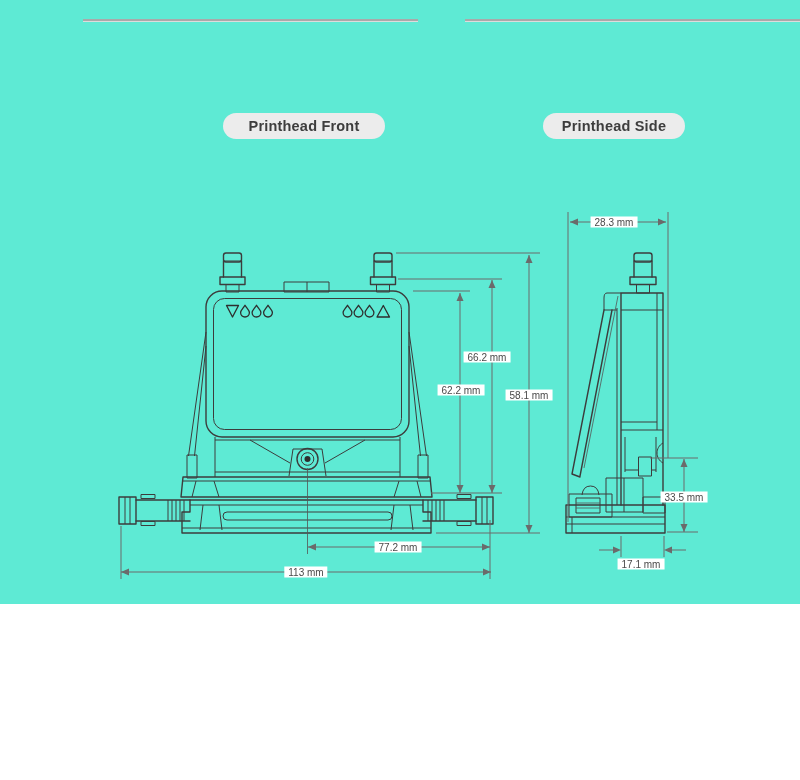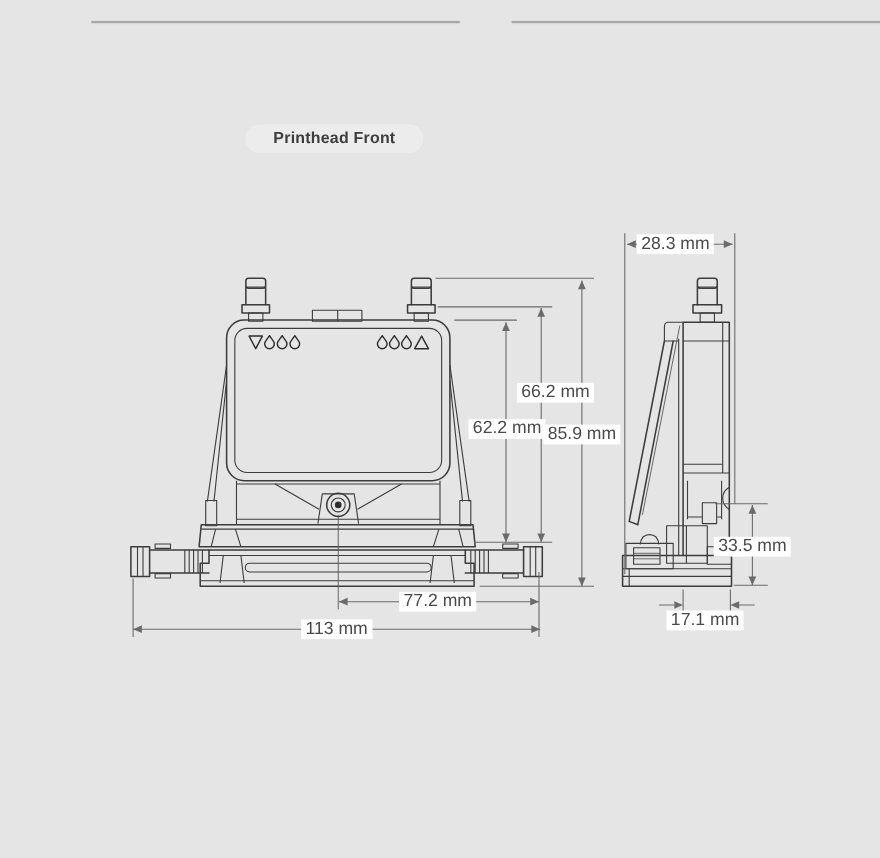--- a/index.html
+++ b/index.html
@@ -1,47 +1,48 @@
 <!DOCTYPE html>
 <html><head>
 <meta charset="utf-8">
 <style>
   html,body{margin:0;padding:0;background:#ffffff;}
-  .page{position:relative;width:800px;height:780px;background:#e5e5e5;overflow:hidden;
+  .page{position:relative;width:800px;height:604px;background:#5eead4;overflow:hidden;
         font-family:"Liberation Sans","DejaVu Sans",sans-serif;}
   .topline{position:absolute;top:19px;height:2px;background:#a9a9a9;box-shadow:0 1px 0 #dcdcdc;}
   .topline.left{left:83px;width:335px;}
   .topline.right{left:465px;width:335px;}
   .pill{position:absolute;top:113px;height:26px;border-radius:13px;background:#ececec;
         color:#3d3d3d;font-weight:bold;font-size:14.5px;display:flex;align-items:center;
         justify-content:center;letter-spacing:.2px;}
   .pill.front{left:223px;width:162px;}
   .pill.side{left:543px;width:142px;}
   .dim{position:absolute;transform:translate(-50%,-50%);background:#ffffff;padding:0 4px;
-       font-size:16px;color:#4a4a4a;white-space:nowrap;}
+       font-size:10px;color:#4a4a4a;white-space:nowrap;}
   .footnote{position:absolute;left:83px;top:632px;width:646px;font-size:17px;line-height:32px;
             color:#1f1f1f;text-align:left;}
   svg{position:absolute;left:0;top:0;}
   .o{stroke:#3c3c3c;fill:none;stroke-width:1.4;stroke-linejoin:round;stroke-linecap:round;}
   .d{stroke:#3c3c3c;fill:none;stroke-width:1;stroke-linejoin:round;}
   .t{stroke:#555555;fill:none;stroke-width:.8;}
   .m{stroke:#6b6b6b;fill:none;stroke-width:1;}
   .ar{fill:#6b6b6b;stroke:none;}
   .ic{stroke:#2e2e2e;fill:none;stroke-width:1.3;stroke-linejoin:round;}
   .screwfill{fill:#2e2e2e;stroke:none;}
 </style>
 </head>
 <body>
 
 <div class="page">
 
   <div class="topline left"></div>
   <div class="topline right"></div>
 
   <div class="pill front">Printhead Front</div>
+  <div class="pill side">Printhead Side</div>
 
   <svg width="800" height="780" viewBox="0 0 800 780">
 
     <g>
 
       <g>
         <rect class="o" x="223.5" y="253" width="18" height="9" rx="2.5"></rect>
         <line class="d" x1="223.5" y1="261" x2="241.5" y2="261"></line>
         <path class="o" d="M223.5,261 V277 M241.5,261 V277"></path>
         <rect class="o" x="220" y="277" width="25" height="7.5"></rect>
@@ -203,23 +204,23 @@
         <polygon class="ar" points="684,459 680.5,467 687.5,467"></polygon>
         <polygon class="ar" points="684,532 680.5,524 687.5,524"></polygon>
 
         <path class="m" d="M599,550 H613 M672,550 H686"></path>
         <polygon class="ar" points="621,550 613,546.5 613,553.5"></polygon>
         <polygon class="ar" points="664,550 672,546.5 672,553.5"></polygon>
       </g>
     </g>
   </svg>
 
-  <span class="dim" style="left:505px;top:357px">66.2 mm</span>
+  <span class="dim" style="left:487px;top:357px">66.2 mm</span>
   <span class="dim" style="left:461px;top:390px">62.2 mm</span>
-  <span class="dim" style="left:529px;top:395px">85.9 mm</span>
+  <span class="dim" style="left:529px;top:395px">58.1 mm</span>
   <span class="dim" style="left:398px;top:547px">77.2 mm</span>
   <span class="dim" style="left:306px;top:572px">113 mm</span>
   <span class="dim" style="left:614px;top:222px">28.3 mm</span>
   <span class="dim" style="left:684px;top:497px">33.5 mm</span>
   <span class="dim" style="left:641px;top:564px">17.1 mm</span>
 
 
 </div>
 
 </body></html>

